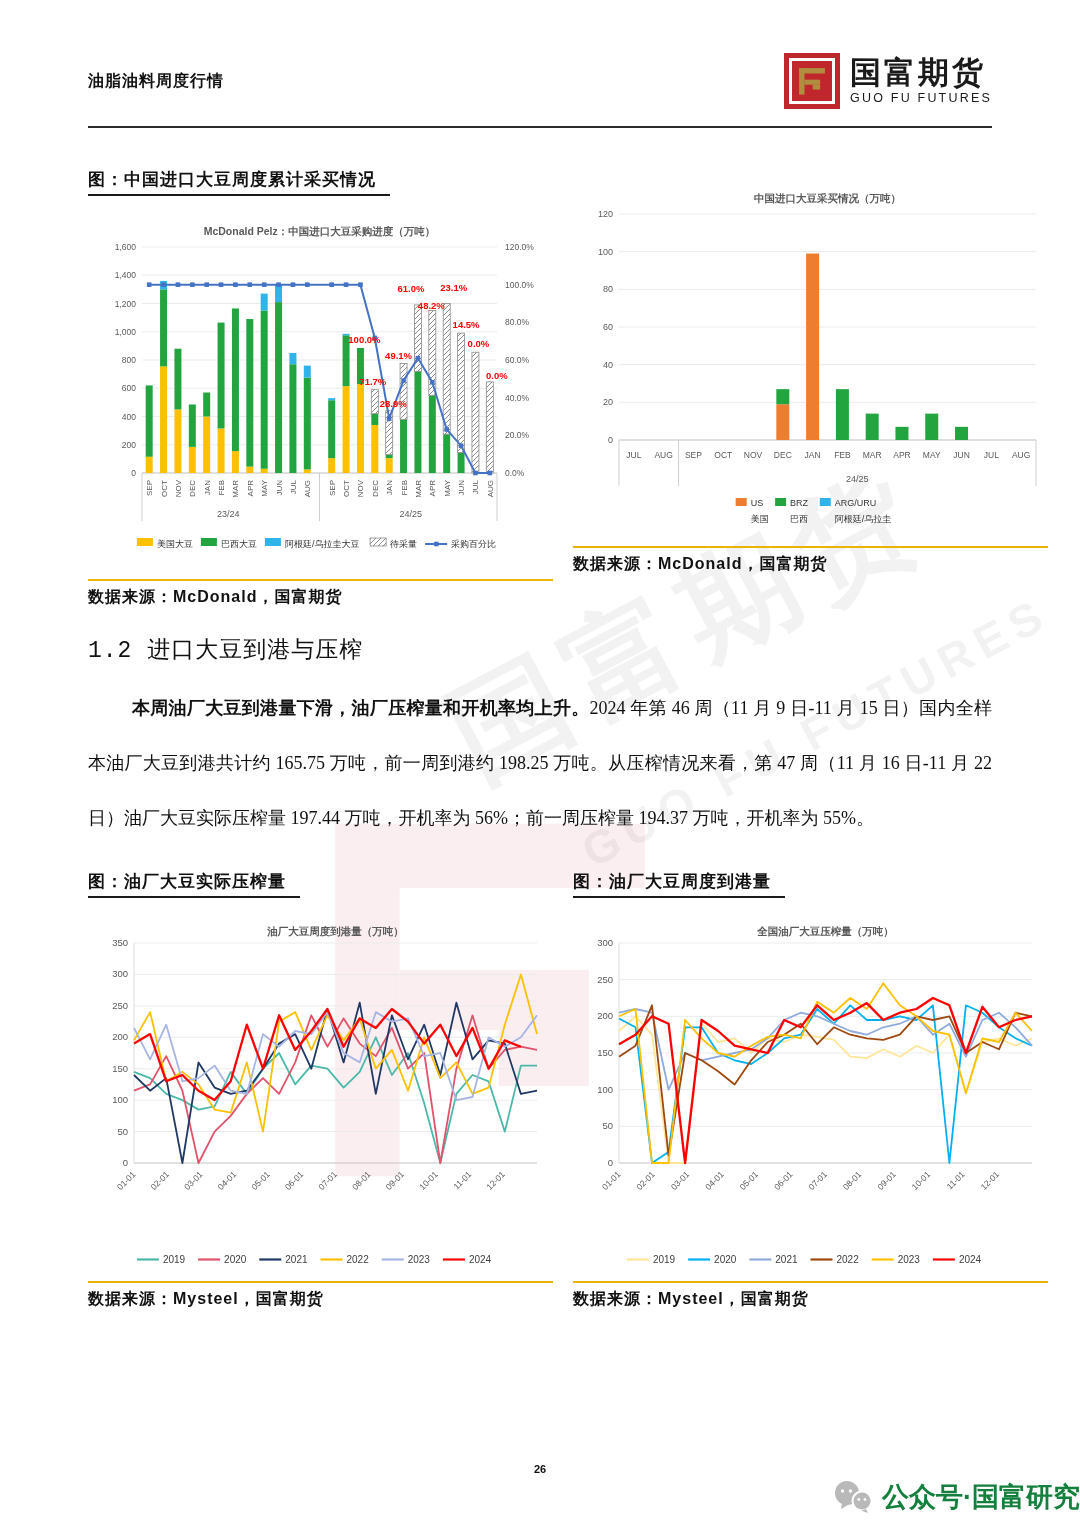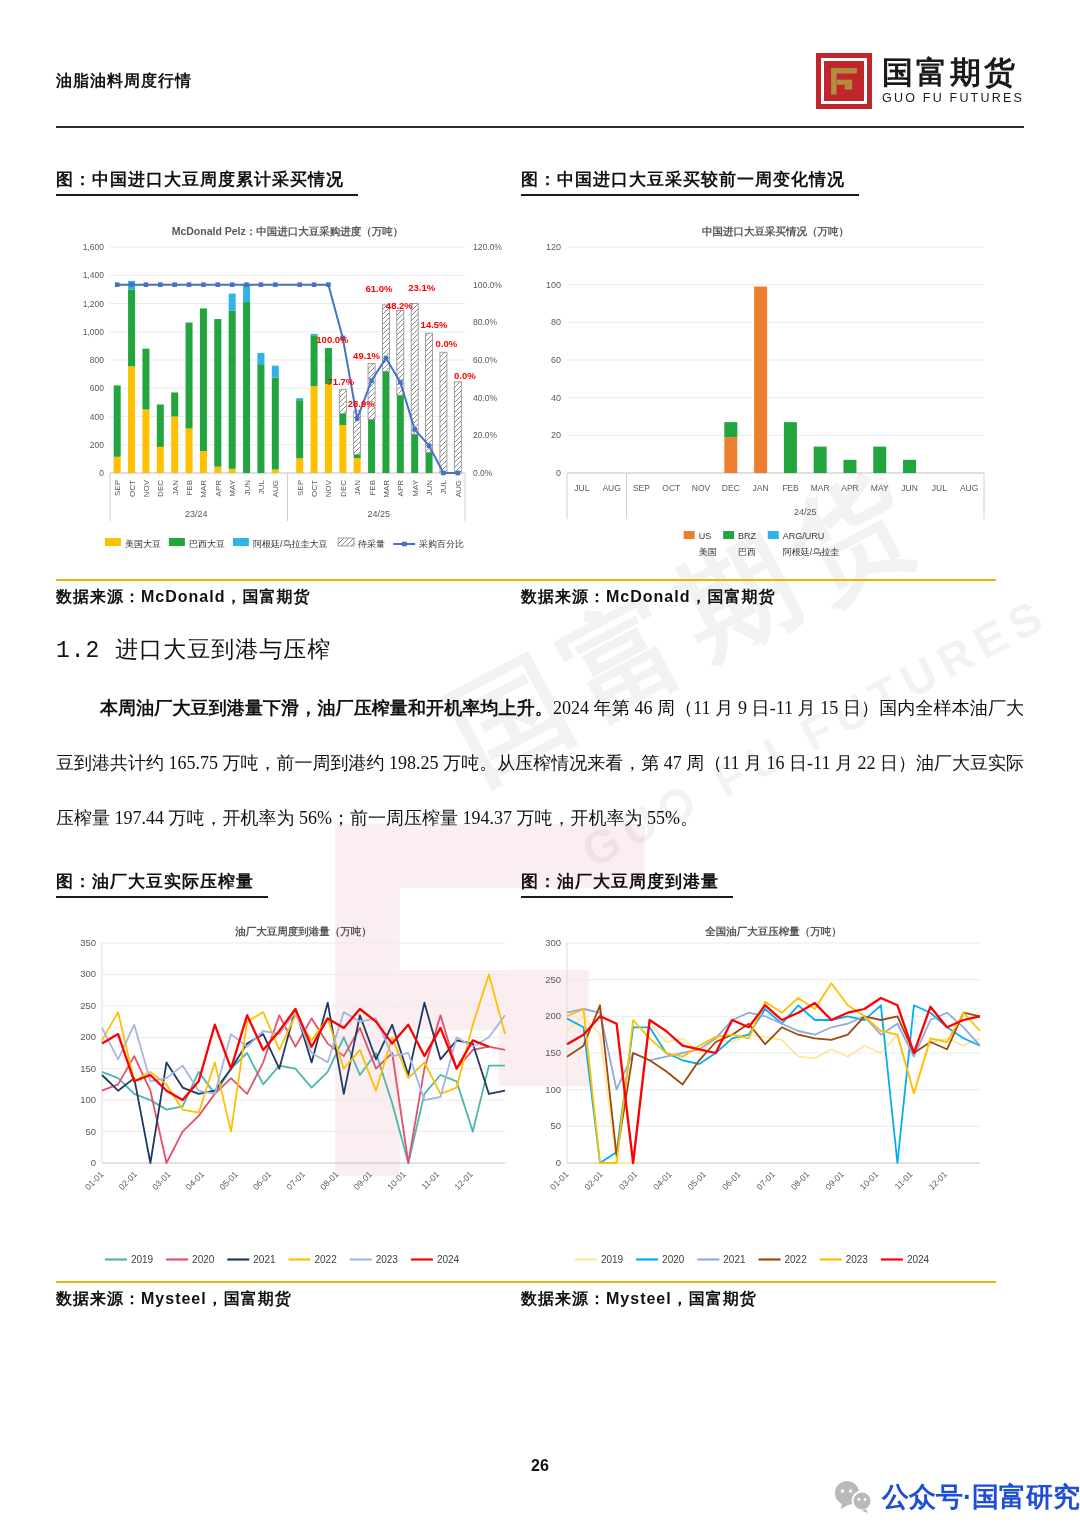--- a/index.html
+++ b/index.html
@@ -1,50 +1,50 @@
 <!DOCTYPE html>
 <html><head>
 <meta charset="utf-8">
 <style>
   html,body{margin:0;padding:0;background:#fff;}
   .page{position:relative;width:1080px;height:1527px;margin:0 auto;background:#fff;overflow:hidden;
         font-family:"Liberation Sans","DejaVu Sans",sans-serif;color:#111;}
-  .content{position:relative;z-index:1;padding:0 56px;}
+  .content{position:relative;z-index:1;padding:0 88px;}
 
   
   .hdr{display:flex;justify-content:space-between;align-items:center;margin-top:46px;height:70px;}
   .hdr-title{font-size:16px;font-weight:700;letter-spacing:1px;}
   .logo{display:flex;align-items:center;gap:10px;}
   .logo-mark{width:56px;height:56px;background:#C0272D;padding:5px;box-sizing:border-box;}
   .logo-mark-inner{border:3px solid #fff;width:100%;height:100%;box-sizing:border-box;
                    display:flex;align-items:center;justify-content:center;}
   .logo-text .cn{font-size:31px;font-weight:600;letter-spacing:3px;line-height:1.05;color:#1a1a1a;}
   .logo-text .en{font-size:12.5px;letter-spacing:2.2px;color:#1a1a1a;margin-top:2px;}
   .hdr-rule{border:none;border-top:2px solid #2b2b2b;margin:10px 0 0 0;}
 
   
-  .figrow{display:flex;margin-top:40px;}
+  .figrow{display:flex;gap:20px;margin-top:40px;}
   .fig-l{width:465px;flex:0 0 auto;}
   .fig-r{width:475px;flex:0 0 auto;}
   .fig h3{display:inline-block;font-size:17px;font-weight:700;margin:0 0 5px 0;
           border-bottom:2px solid #1a1a1a;padding:0 14px 3px 0;letter-spacing:1px;}
   .chart{width:100%;margin-top:20px;}
   .src{border-top:2px solid #eab308;margin-top:2px;padding-top:6px;font-size:16px;font-weight:700;letter-spacing:1px;}
 
   
   .sec{font-size:23px;font-weight:400;margin:26px 0 0 0;
        font-family:Liberation Mono, monospace;letter-spacing:1px;}
   .para{margin:16px 0 0 0;font-size:18px;line-height:55px;text-align:justify;text-indent:44px;
         font-family:"Liberation Serif","DejaVu Serif",serif;}
   .para .lead{font-weight:700;}
 
   
-  .pageno{position:absolute;left:0;right:0;bottom:52px;text-align:center;font-size:16px;font-weight:600;z-index:1;}
+  .pageno{position:absolute;left:0;right:0;bottom:52px;text-align:center;font-size:11px;font-weight:600;z-index:1;}
   .wx{position:absolute;right:0;bottom:12px;display:flex;align-items:center;gap:9px;
-      color:#1d4ed8;font-size:27px;font-weight:600;white-space:nowrap;z-index:1;}
+      color:#15803d;font-size:27px;font-weight:600;white-space:nowrap;z-index:1;}
 
   
   .wm{position:absolute;z-index:0;pointer-events:none;font-weight:700;}
   .wm-cn{top:548px;left:430px;font-size:115px;color:rgba(130,130,130,0.10);
          transform:rotate(-28deg);letter-spacing:14px;}
   .wm-en{top:705px;left:555px;font-size:46px;color:rgba(130,130,130,0.10);
          transform:rotate(-28deg);letter-spacing:8px;}
   .wm-logo{top:760px;left:275px;opacity:0.07;}
 </style>
 </head>
@@ -251,21 +251,20 @@
               <text x="196.89" y="326" font-size="9" fill="#333" text-anchor="start" font-family="&quot;Liberation Sans&quot;,&quot;DejaVu Sans&quot;,sans-serif">阿根廷/乌拉圭大豆</text>
               <rect x="282.11" y="317" width="16" height="8" fill="url(#hatch1)" stroke="#8a8a8a" stroke-width="0.8"></rect>
               <text x="302.11" y="326" font-size="9" fill="#333" text-anchor="start" font-family="&quot;Liberation Sans&quot;,&quot;DejaVu Sans&quot;,sans-serif">待采量</text>
               <line x1="337.11" y1="323" x2="359.11" y2="323" stroke="#4472C4" stroke-width="2"></line>
               <rect x="346.11" y="320.7" width="4.6" height="4.6" fill="#4472C4"></rect>
               <text x="363.11" y="326" font-size="9" fill="#333" text-anchor="start" font-family="&quot;Liberation Sans&quot;,&quot;DejaVu Sans&quot;,sans-serif">采购百分比</text>
             </svg></div>
         <div class="src">数据来源：McDonald，国富期货</div>
       </div>
       <div class="fig fig-r">
-        <h3>图：中国进口大豆采买较前一周变化情况</h3>
         <div class="chart"><svg width="475" height="352" viewBox="0 0 475 352">
               <text x="254.5" y="14" font-size="10.5" fill="#595959" text-anchor="middle" font-family="&quot;Liberation Sans&quot;,&quot;DejaVu Sans&quot;,sans-serif" font-weight="600">中国进口大豆采买情况（万吨）</text>
               <line x1="46" y1="252" x2="463" y2="252" stroke="#BFBFBF"></line>
               <text x="40" y="255" font-size="9" fill="#595959" text-anchor="end" font-family="&quot;Liberation Sans&quot;,&quot;DejaVu Sans&quot;,sans-serif">0</text>
               <line x1="46" y1="214.33333333333334" x2="463" y2="214.33333333333334" stroke="#EBEBEB"></line>
               <text x="40" y="217.33333333333334" font-size="9" fill="#595959" text-anchor="end" font-family="&quot;Liberation Sans&quot;,&quot;DejaVu Sans&quot;,sans-serif">20</text>
               <line x1="46" y1="176.66666666666669" x2="463" y2="176.66666666666669" stroke="#EBEBEB"></line>
               <text x="40" y="179.66666666666669" font-size="9" fill="#595959" text-anchor="end" font-family="&quot;Liberation Sans&quot;,&quot;DejaVu Sans&quot;,sans-serif">40</text>
               <line x1="46" y1="139" x2="463" y2="139" stroke="#EBEBEB"></line>
               <text x="40" y="142" font-size="9" fill="#595959" text-anchor="end" font-family="&quot;Liberation Sans&quot;,&quot;DejaVu Sans&quot;,sans-serif">60</text>

